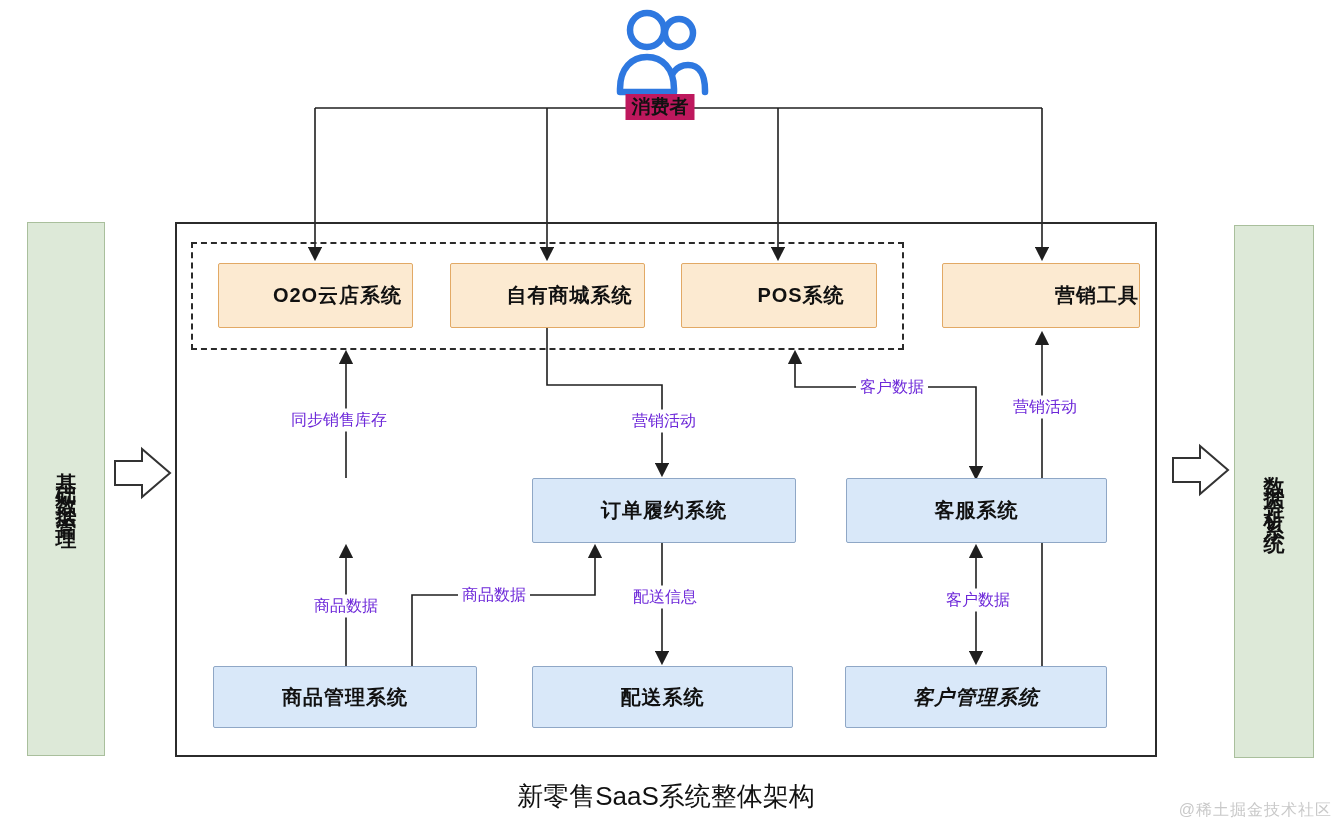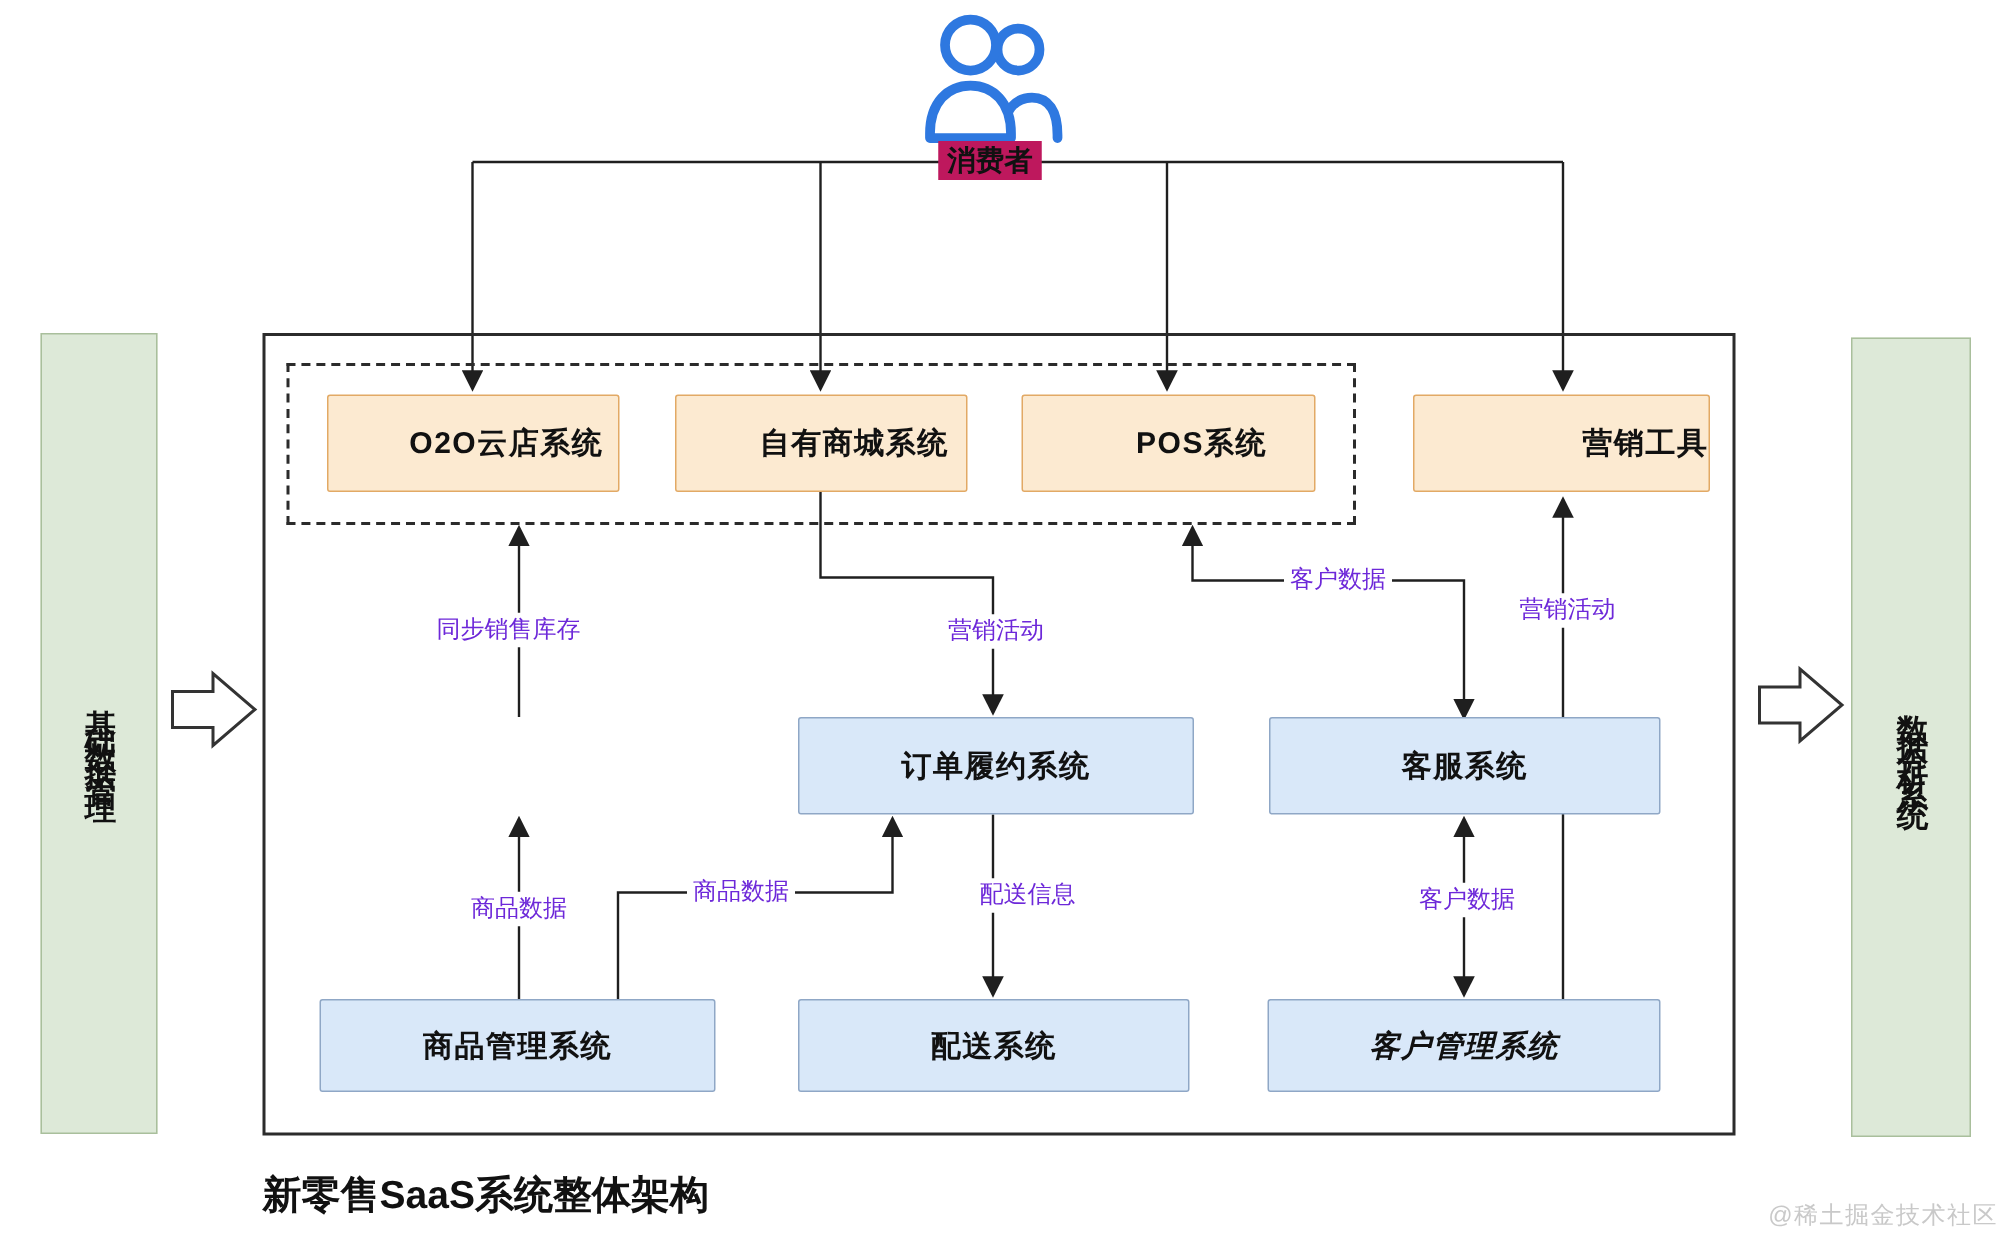--- a/index.html
+++ b/index.html
@@ -33,22 +33,22 @@
 
   .edge-label{
     transform:translate(-50%,-50%);background:#fff;padding:1px 4px;
     font-size:16px;white-space:nowrap;color:#6d28d9;
   }
   .consumer-label{
     transform:translate(-50%,-50%);background:#be185d;padding:0 6px;
     font-size:19px;font-weight:700;white-space:nowrap;
   }
   .caption{
-    position:absolute;left:175px;top:779px;width:982px;text-align:left;
-    font-size:26px;font-weight:700;z-index:3;
+    position:absolute;left:175px;top:779px;width:982px;text-align:center;
+    font-size:26px;font-weight:400;z-index:3;
   }
   .watermark{
     position:absolute;right:10px;top:800px;font-size:16px;
     color:var(--watermark);z-index:3;letter-spacing:1px;
   }
 
   
   .wire{stroke:var(--line);stroke-width:1.6;fill:none;}
   .mk{fill:var(--line);}
   .hollow-arrow{fill:#fff;stroke:#333;stroke-width:2;stroke-linejoin:miter;}
@@ -134,19 +134,19 @@
   </div>
 
   <div class="consumer-label" style="left:660px;top:107px;">消费者</div>
 
   <div class="edge-label" style="left:339px;top:420px;">同步销售库存</div>
   <div class="edge-label" style="left:664px;top:421px;">营销活动</div>
   <div class="edge-label" style="left:892px;top:387px;">客户数据</div>
   <div class="edge-label" style="left:1045px;top:407px;">营销活动</div>
   <div class="edge-label" style="left:346px;top:606px;">商品数据</div>
   <div class="edge-label" style="left:494px;top:595px;">商品数据</div>
-  <div class="edge-label" style="left:665px;top:597px;margin-left:20px;">配送信息</div>
+  <div class="edge-label" style="left:665px;top:597px;">配送信息</div>
   <div class="edge-label" style="left:978px;top:600px;">客户数据</div>
 
   <div class="caption">新零售SaaS系统整体架构</div>
   <div class="watermark">@稀土掘金技术社区</div>
 
 </div>
 
 </body></html>

